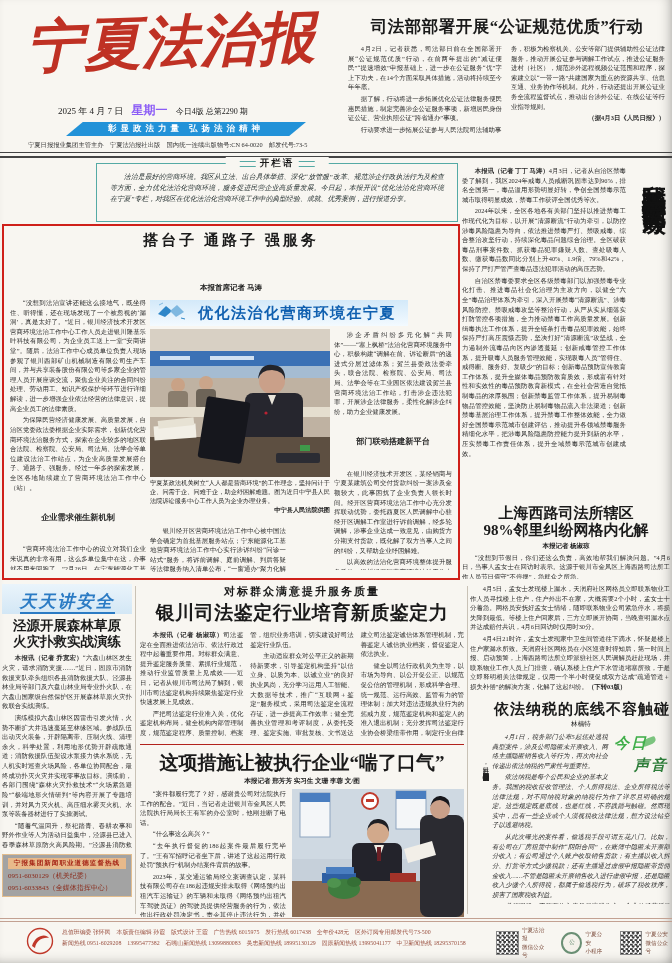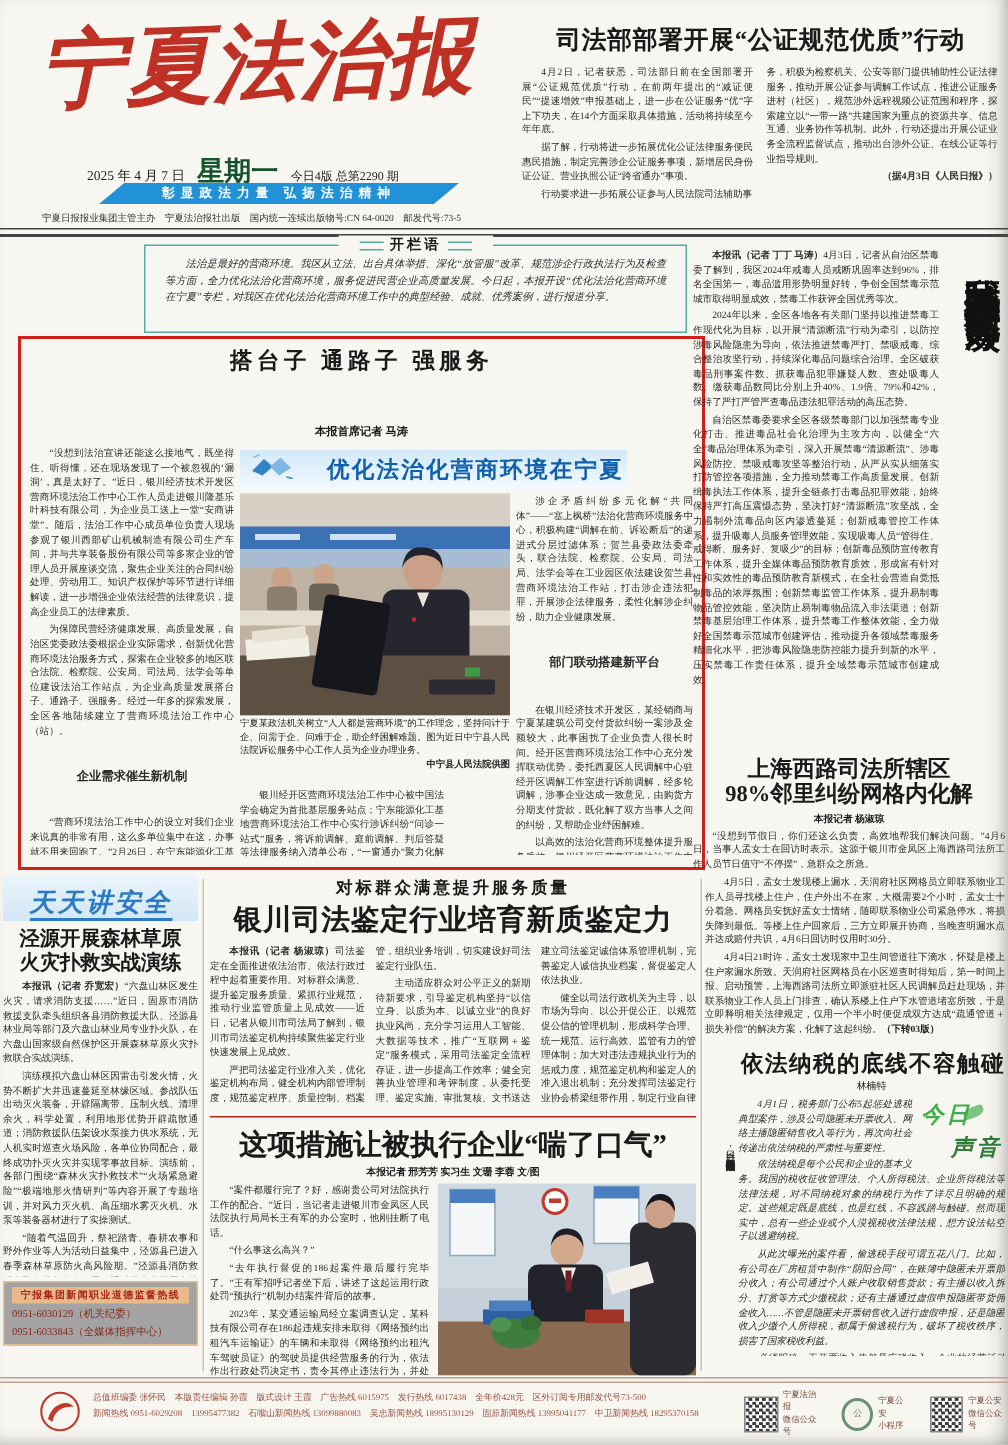--- a/index.html
+++ b/index.html
@@ -8,49 +8,49 @@
         box-shadow:inset -10px 0 14px -10px rgba(0,0,0,.35), inset 0 -8px 12px -8px rgba(0,0,0,.25);}
   .abs{position:absolute;}
   .jtext{font-size:6.4px;line-height:1.5;text-align:justify;color:#2b2b2b;}
   .jtext p{margin:0 0 2px 0;text-indent:2em;}
   .bold{font-weight:bold;}
   .jump{font-weight:bold;color:#222;}
   
   .mast-title{left:26px;top:4px;width:320px;height:94px;color:#bf3124;font-size:57px;font-weight:bold;
               font-style:italic;letter-spacing:1px;transform:rotate(-2deg);white-space:nowrap;}
   .mast-date{left:58px;top:102px;width:290px;font-size:9px;color:#222;white-space:nowrap;}
-  .mast-date .wd{color:#14532d;font-weight:bold;font-size:18px;margin:0 6px;}
+  .mast-date .wd{color:#8b5cf6;font-weight:bold;font-size:12px;margin:0 6px;}
   .mast-date .ed{font-size:8px;}
   .slogan{left:66px;top:122px;width:240px;height:14px;background:#2292d8;
           clip-path:polygon(7% 0,100% 0,93% 100%,0 100%);display:flex;align-items:center;justify-content:center;}
   .slogan span{color:#fff;font-size:8.5px;font-weight:bold;letter-spacing:4px;}
   .publisher{left:28px;top:141px;width:400px;font-size:6.3px;color:#333;white-space:nowrap;}
   .rule-mast{left:0;top:152px;width:672px;height:3px;border-top:1px solid #444;border-bottom:2px solid #444;}
   .notary{left:348px;top:16px;width:318px;height:134px;}
   .notary h2{margin:0 0 6px 0;font-size:16.5px;font-weight:900;text-align:center;letter-spacing:.5px;}
   .notary .cols{display:flex;gap:9px;}
   .notary .col{width:154px;}
   .credit{text-align:right;font-weight:bold;}
   
   .intro{left:96px;top:163px;width:360px;height:57px;border:1px solid #55aaa5;background:#f8f6f1;}
   .intro-label{position:absolute;top:-7px;left:50%;transform:translateX(-50%);background:#f8f6f1;
                padding:0 10px;font-size:9.5px;font-weight:bold;letter-spacing:2px;white-space:nowrap;}
   .intro-label::before,.intro-label::after{content:"";display:inline-block;width:16px;height:4px;
                border-top:1px solid #55aaa5;border-bottom:1px solid #55aaa5;vertical-align:middle;margin:0 4px;}
   .intro-body{padding:7px 13px 0 13px;font-size:6.9px;line-height:1.62;font-style:italic;color:#1f2b2b;
               text-align:justify;text-indent:2em;}
   
-  .mainbox{left:12px;top:224px;width:454px;height:352px;border:2px solid #cf201a;}
+  .mainbox{left:2px;top:224px;width:454px;height:352px;border:2px solid #cf201a;}
   .mainbox .kicker{position:absolute;left:0;top:5px;width:100%;text-align:center;font-size:15px;font-weight:900;letter-spacing:3px;}
   .mainbox h1{position:absolute;left:0;top:22px;width:100%;margin:0;text-align:center;font-size:25px;
               font-weight:900;letter-spacing:.5px;white-space:nowrap;}
   .mainbox .byline{position:absolute;left:0;top:57px;width:100%;text-align:center;font-size:7.5px;font-weight:bold;}
   .m-col1{left:6px;top:72px;width:136px;height:272px;overflow:hidden;}
   .m-banner{left:146px;top:74px;width:258px;height:26px;background:linear-gradient(180deg,#d3e9f9,#f3faff);
-            display:flex;align-items:center;gap:22px;padding-left:6px;box-sizing:border-box;text-align:right;}
+            display:flex;align-items:center;gap:12px;padding-left:6px;box-sizing:border-box;text-align:right;}
   .m-banner .txt{color:#1060b0;font-size:15px;font-weight:900;letter-spacing:1.5px;white-space:nowrap;}
   .m-photo{left:146px;top:103px;width:180px;height:148px;}
   .m-caption{left:146px;top:253px;width:180px;height:46px;overflow:hidden;font-size:6.2px;line-height:1.45;
              text-align:justify;color:#222;}
   .m-caption .cred{display:block;text-align:right;font-weight:bold;}
   .m-mid{left:146px;top:300px;width:136px;height:46px;overflow:hidden;}
   .m-col3{left:330px;top:104px;width:118px;height:240px;overflow:hidden;}
   .subhead{text-align:center;font-weight:900;font-size:8.2px;text-indent:0 !important;margin:20px 0 !important;}
   
   .drug{left:462px;top:164px;width:208px;height:338px;}

